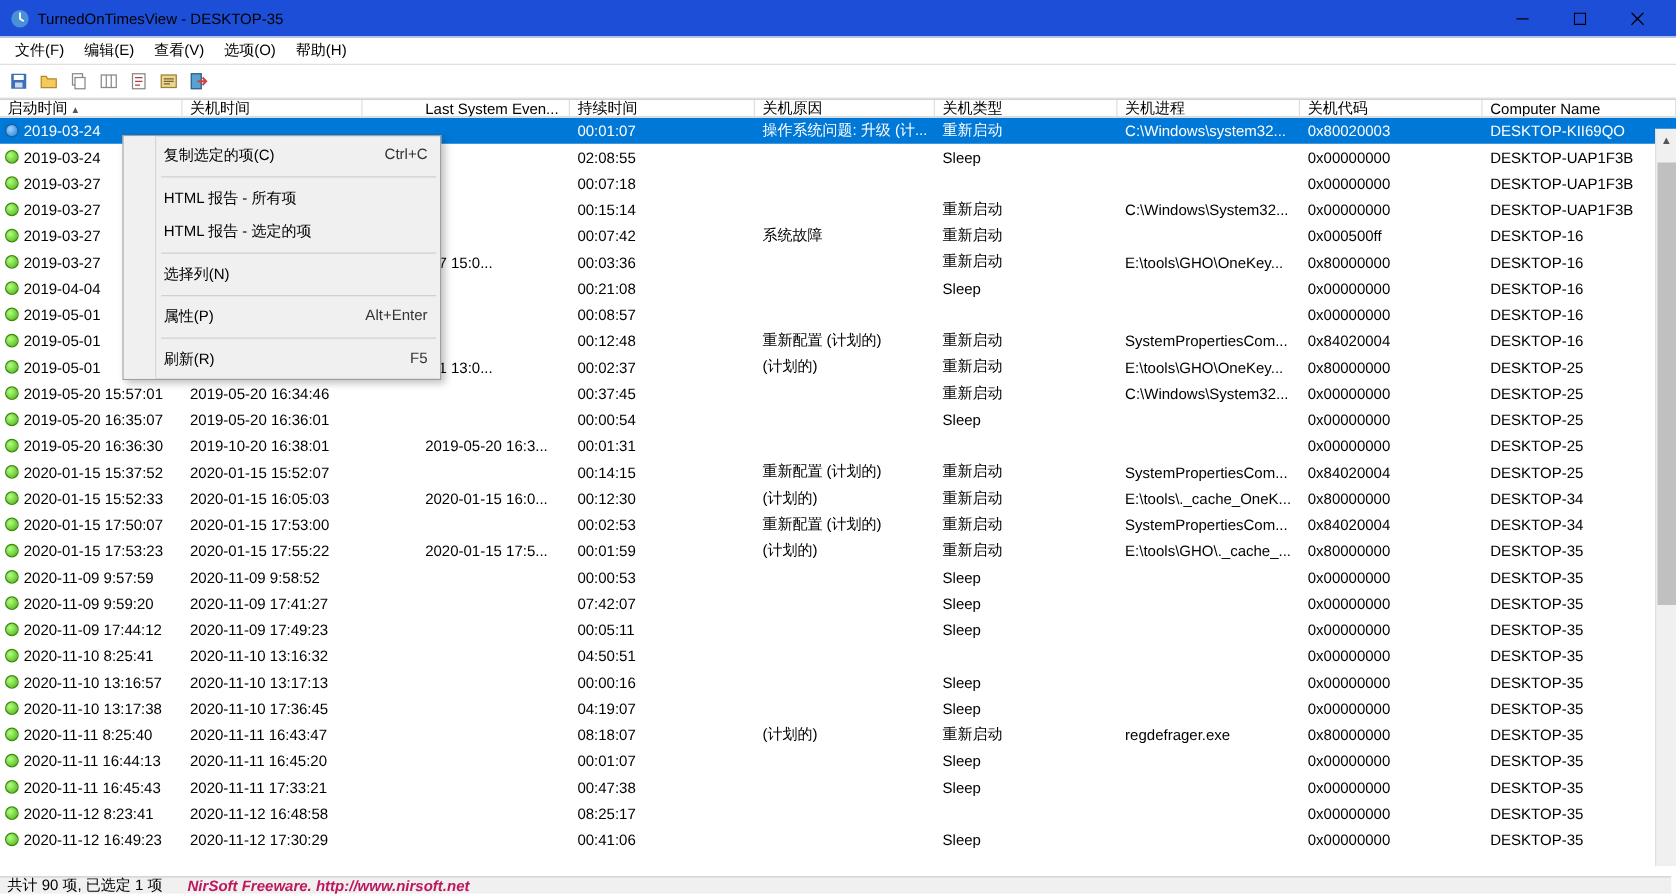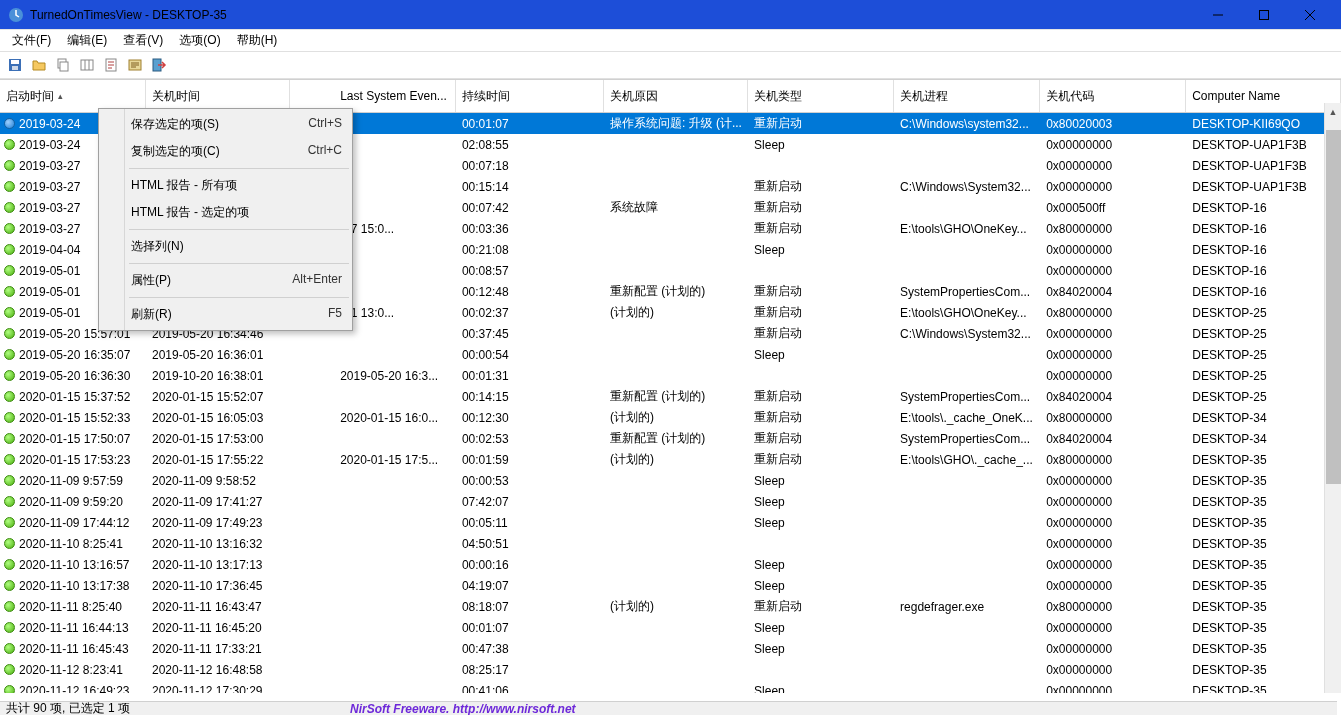--- a/index.html
+++ b/index.html
@@ -11,21 +11,21 @@
 .titlebar-controls { display: flex; gap: 0; }
 .titlebar-btn { width: 46px; height: 30px; display: flex; align-items: center; justify-content: center; cursor: pointer; }
 
 .menubar { height: 21px; display: flex; align-items: flex-start; padding: 0 4px; }
 .menu-item { padding: 2px 8px; cursor: pointer; }
 
 .toolbar { height: 28px; display: flex; align-items: center; padding: 2px 4px; gap: 2px; border-top: 1px solid #e0e0e0; border-bottom: 1px solid #e0e0e0; }
 .toolbar-btn { width: 22px; height: 22px; display: flex; align-items: center; justify-content: center; cursor: pointer; border: 1px solid transparent; }
 
 .table-container { position: relative; height: calc(715px - 30px - 21px - 28px - 22px); overflow: hidden; border-top: 1px solid #d0d0d0; }
-.table-header { display: flex; background: #fff; border-bottom: 1px solid #d0d0d0; height: 33px; position: relative; }
+.table-header { display: flex; background: #fff; border-bottom: 1px solid #d0d0d0; height: 14px; position: relative; }
 .th { padding: 3px 6px; border-right: 1px solid #e0e0e0; text-align: left; overflow: hidden; white-space: nowrap; text-overflow: ellipsis; cursor: pointer; display: flex; align-items: center; }
 .sort-indicator { margin-left: 4px; font-size: 9px; color: #555; }
 
 .table-body { overflow-y: scroll; height: calc(100% - 23px); }
 .tr { display: flex; height: 21px; align-items: center; }
 .tr.selected { background: #0078d7; color: #fff; }
 .td { padding: 2px 6px; overflow: hidden; white-space: nowrap; text-overflow: ellipsis; }
 .td.first { display: flex; align-items: center; gap: 4px; padding-left: 4px; }
 
 .status-dot { width: 11px; height: 11px; border-radius: 50%; flex-shrink: 0; }
@@ -37,21 +37,21 @@
 
 .context-menu { position: absolute; left: 98px; top: 108px; width: 255px; background: #f0f0f0; border: 1px solid #a0a0a0; box-shadow: 3px 3px 6px rgba(0,0,0,0.25); padding: 2px; z-index: 100; }
 .ctx-item { display: flex; padding: 5px 8px 5px 30px; cursor: pointer; position: relative; }
 .ctx-label { flex: 1; }
 .ctx-shortcut { color: #333; }
 .ctx-sep { height: 1px; background: #d0d0d0; margin: 3px 1px 3px 28px; }
 .ctx-gutter { position: absolute; left: 0; top: 0; bottom: 0; width: 26px; background: #f0f0f0; border-right: 1px solid #d7d7d7; }
 
 .statusbar { position: absolute; bottom: 0; left: 0; right: 4px; height: 14px; border-top: 1px solid #d0d0d0; display: flex; align-items: center; padding: 0 6px; background: #f0f0f0; }
 .status-text { padding-right: 20px; }
-.status-link { color: #6d28d9; font-weight: bold; font-style: italic; margin-left: 200px; }
+.status-link { color: #be185d; font-weight: bold; font-style: italic; }
 
 .scrollbar-track { position: absolute; right: 0; top: 23px; bottom: 0; width: 17px; background: #f0f0f0; border-left: 1px solid #e0e0e0; }
 .scrollbar-thumb { background: #c0c0c0; width: 15px; margin: 0 auto; height: 60%; margin-top: 10px; border-radius: 0; }
 .scrollbar-btn { height: 17px; display: flex; align-items: center; justify-content: center; color: #555; font-size: 9px; }
 
 svg.ico { width: 16px; height: 16px; }
 </style>
 </head>
 <body>
 
@@ -542,24 +542,20 @@
   <div class="scrollbar-track">
     <div class="scrollbar-btn">▲</div>
     <div class="scrollbar-thumb"></div>
   </div>
 </div>
 
 <div class="context-menu">
   <div class="ctx-gutter"></div>
   <div id="ctxitems" style="position:relative;">
       <div class="ctx-item">
-        <span class="ctx-label">保存选定的项(S)</span>
-        <span class="ctx-shortcut">Ctrl+S</span>
-      </div>
-      <div class="ctx-item">
         <span class="ctx-label">复制选定的项(C)</span>
         <span class="ctx-shortcut">Ctrl+C</span>
       </div>
       <div class="ctx-sep"></div>
       <div class="ctx-item">
         <span class="ctx-label">HTML 报告 - 所有项</span>
       </div>
       <div class="ctx-item">
         <span class="ctx-label">HTML 报告 - 选定的项</span>
       </div>

